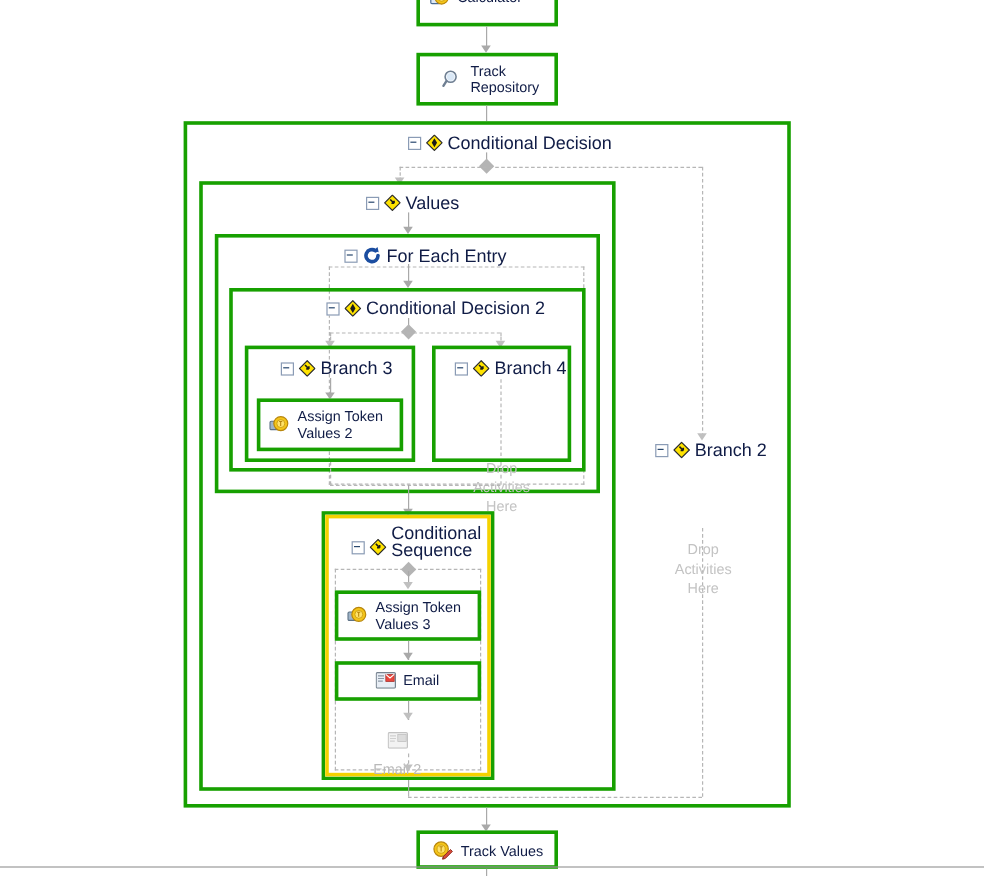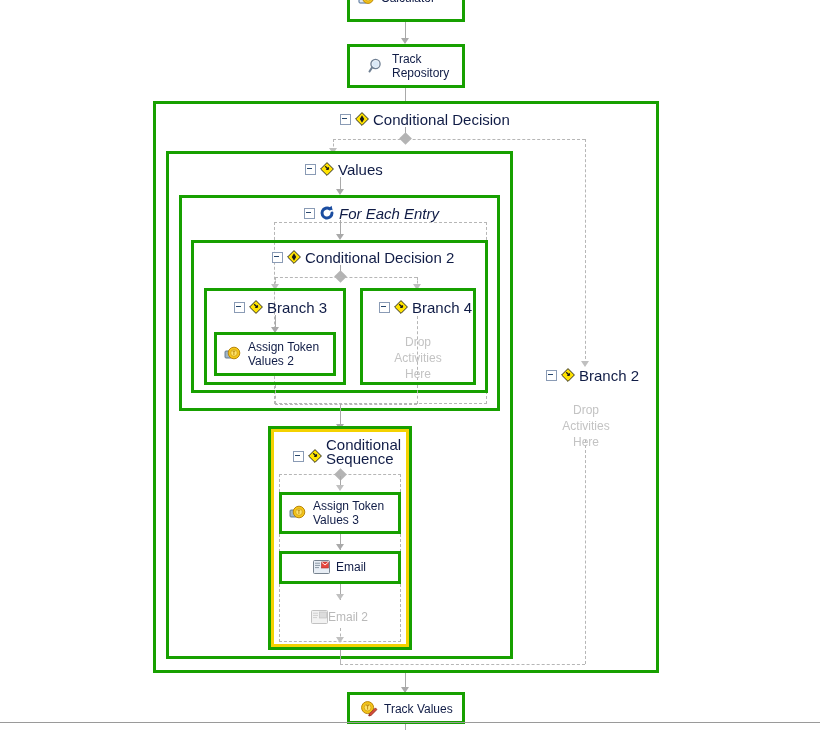--- a/index.html
+++ b/index.html
@@ -48,25 +48,25 @@
     font-size:15px;color:#0b1a4a;white-space:nowrap;line-height:13px;
   }
   .hdr .txt{color:#101c46;}
   .leaflbl{
     position:absolute;display:flex;align-items:center;gap:6px;
     font-size:12px;color:#101c46;line-height:14px;
   }
   .leaflbl .txt{white-space:pre-line;}
   .ghost{
     position:absolute;text-align:center;font-size:12px;color:#c3c3c3;
-    line-height:16px;white-space:pre-line;
+    line-height:16px;white-space:pre-line;margin-top:48px;
   }
   .ghostrow{
-    position:absolute;display:flex;align-items:center;gap:0;
-    font-size:12px;color:#b9b9b9;line-height:14px;
+    position:absolute;display:flex;align-items:center;gap:10px;
+    font-size:12px;color:#b9b9b9;line-height:14px;flex-direction:column;
   }
 
   
   .exp{
     width:9px;height:9px;border:1px solid #8a9bb5;background:#fff;
     display:inline-block;position:relative;flex:0 0 auto;
   }
   .exp::before{
     content:"";position:absolute;left:1px;top:3px;width:5px;height:1px;
     background:#29486e;
@@ -145,21 +145,21 @@
       </svg>
     </span>
     <span class="txt">Values</span>
   </div>
 
   <div class="vline" style="left:340px;top:177px;height:15px;"></div>
   <div class="arrow" style="left:336px;top:189px;"></div>
 
   <div class="gbox" style="left:179px;top:195px;width:321px;height:216px;"></div>
 
-  <div class="hdr" style="left:304px;top:205px;font-style:italic;">
+  <div class="hdr" style="left:287px;top:205px;">
     <span class="exp"></span>
     <span class="ico">
       <svg width="16" height="16" viewBox="0 0 16 16">
         <path d="M13 8a5 5 0 1 1-2.1-4.05" fill="none" stroke="#1b4da0" stroke-width="3" stroke-linecap="round"></path>
         <polygon points="12.6,0.8 13.6,5.2 8.8,4.1" fill="#1b4da0"></polygon>
       </svg>
     </span>
     <span class="txt">For Each Entry</span>
   </div>
 

